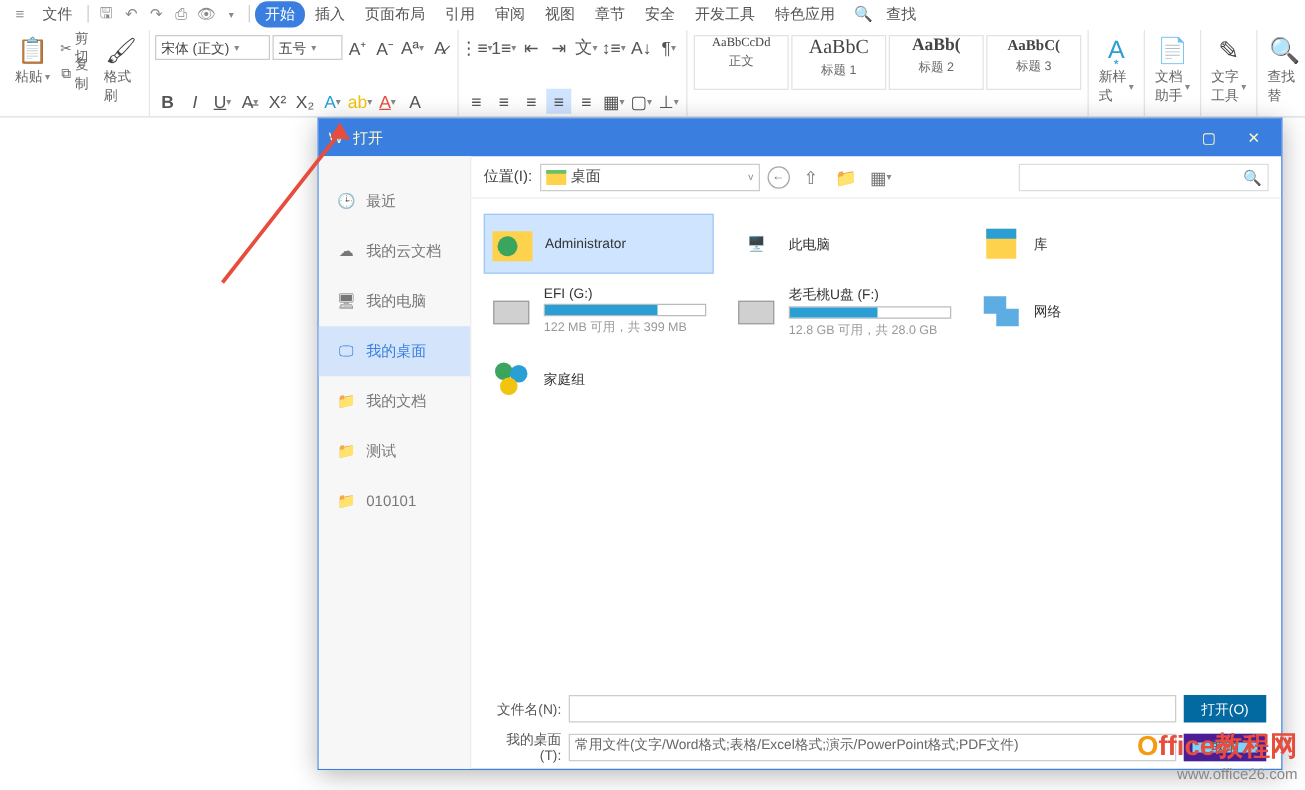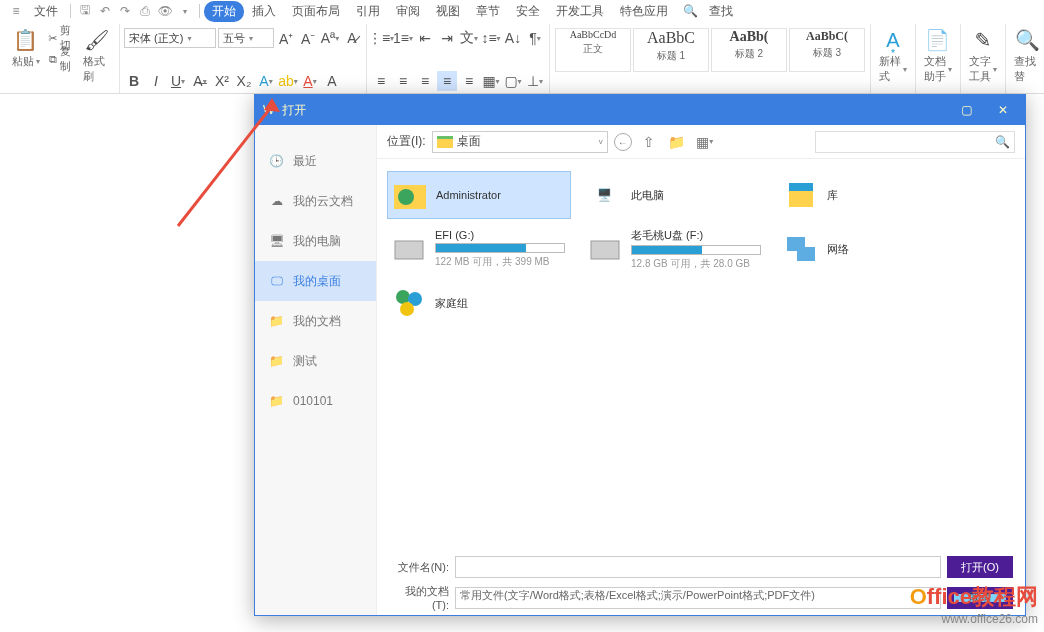--- a/index.html
+++ b/index.html
@@ -59,21 +59,21 @@
     .fitem .fico { width:36px; height:36px; display:flex; align-items:center; justify-content:center; flex-shrink:0; }
     .fitem .ftxt { display:flex; flex-direction:column; gap:2px; }
     .fitem .fname { font-size:11px; color:#333; }
     .fitem .fsub { font-size:10px; color:#999; }
     .bar { width:130px; height:10px; border:1px solid #bbb; position:relative; background:#fff; }
     .bar .fill { position:absolute; left:0; top:0; bottom:0; background:#2a9fd6; }
     .footer { padding:6px 12px 4px; display:flex; flex-direction:column; gap:6px; }
     .frow { display:flex; align-items:center; gap:6px; }
     .frow .flab { width:60px; text-align:right; font-size:11px; color:#555; }
     .frow input, .frow .ftval { flex:1; height:22px; border:1px solid #ccc; padding:0 4px; font-size:11px; color:#666; }
-    .fbtn { width:66px; height:22px; background:#4c1d95; color:#fff; display:flex; align-items:center; justify-content:center; font-size:11px; cursor:pointer; }
+    .fbtn { width:66px; height:22px; background:#0369a1; color:#fff; display:flex; align-items:center; justify-content:center; font-size:11px; cursor:pointer; }
     .fbtn.cancel { background:#7dd3fc; color:#555; border:7px solid #4c1d95; }
     
     .arrow { position:absolute; left:168px; top:98px; width:120px; height:130px; z-index:250; pointer-events:none; }
     
     svg { display:block; }
   </style>
 </head>
 <body>
 
 <div class="menu-row">
@@ -390,21 +390,21 @@
             </span>
         </div>
       </div>
       <div class="footer">
         <div class="frow">
           <span class="flab">文件名(N):</span>
           <input value="" style="">
           <div class="fbtn">打开(O)</div>
         </div>
         <div class="frow">
-          <span class="flab">我的文档(T):</span>
+          <span class="flab">我的桌面(T):</span>
           <div class="ftval"><span>常用文件(文字/Word格式;表格/Excel格式;演示/PowerPoint格式;PDF文件)</span></div>
           <div class="fbtn cancel">取消</div>
         </div>
       </div>
     </div>
   </div>
 </div>
 
 <div class="watermark">
   <div class="l1"><span class="o-org">O</span><span class="o-red">ffice教程网</span></div>

